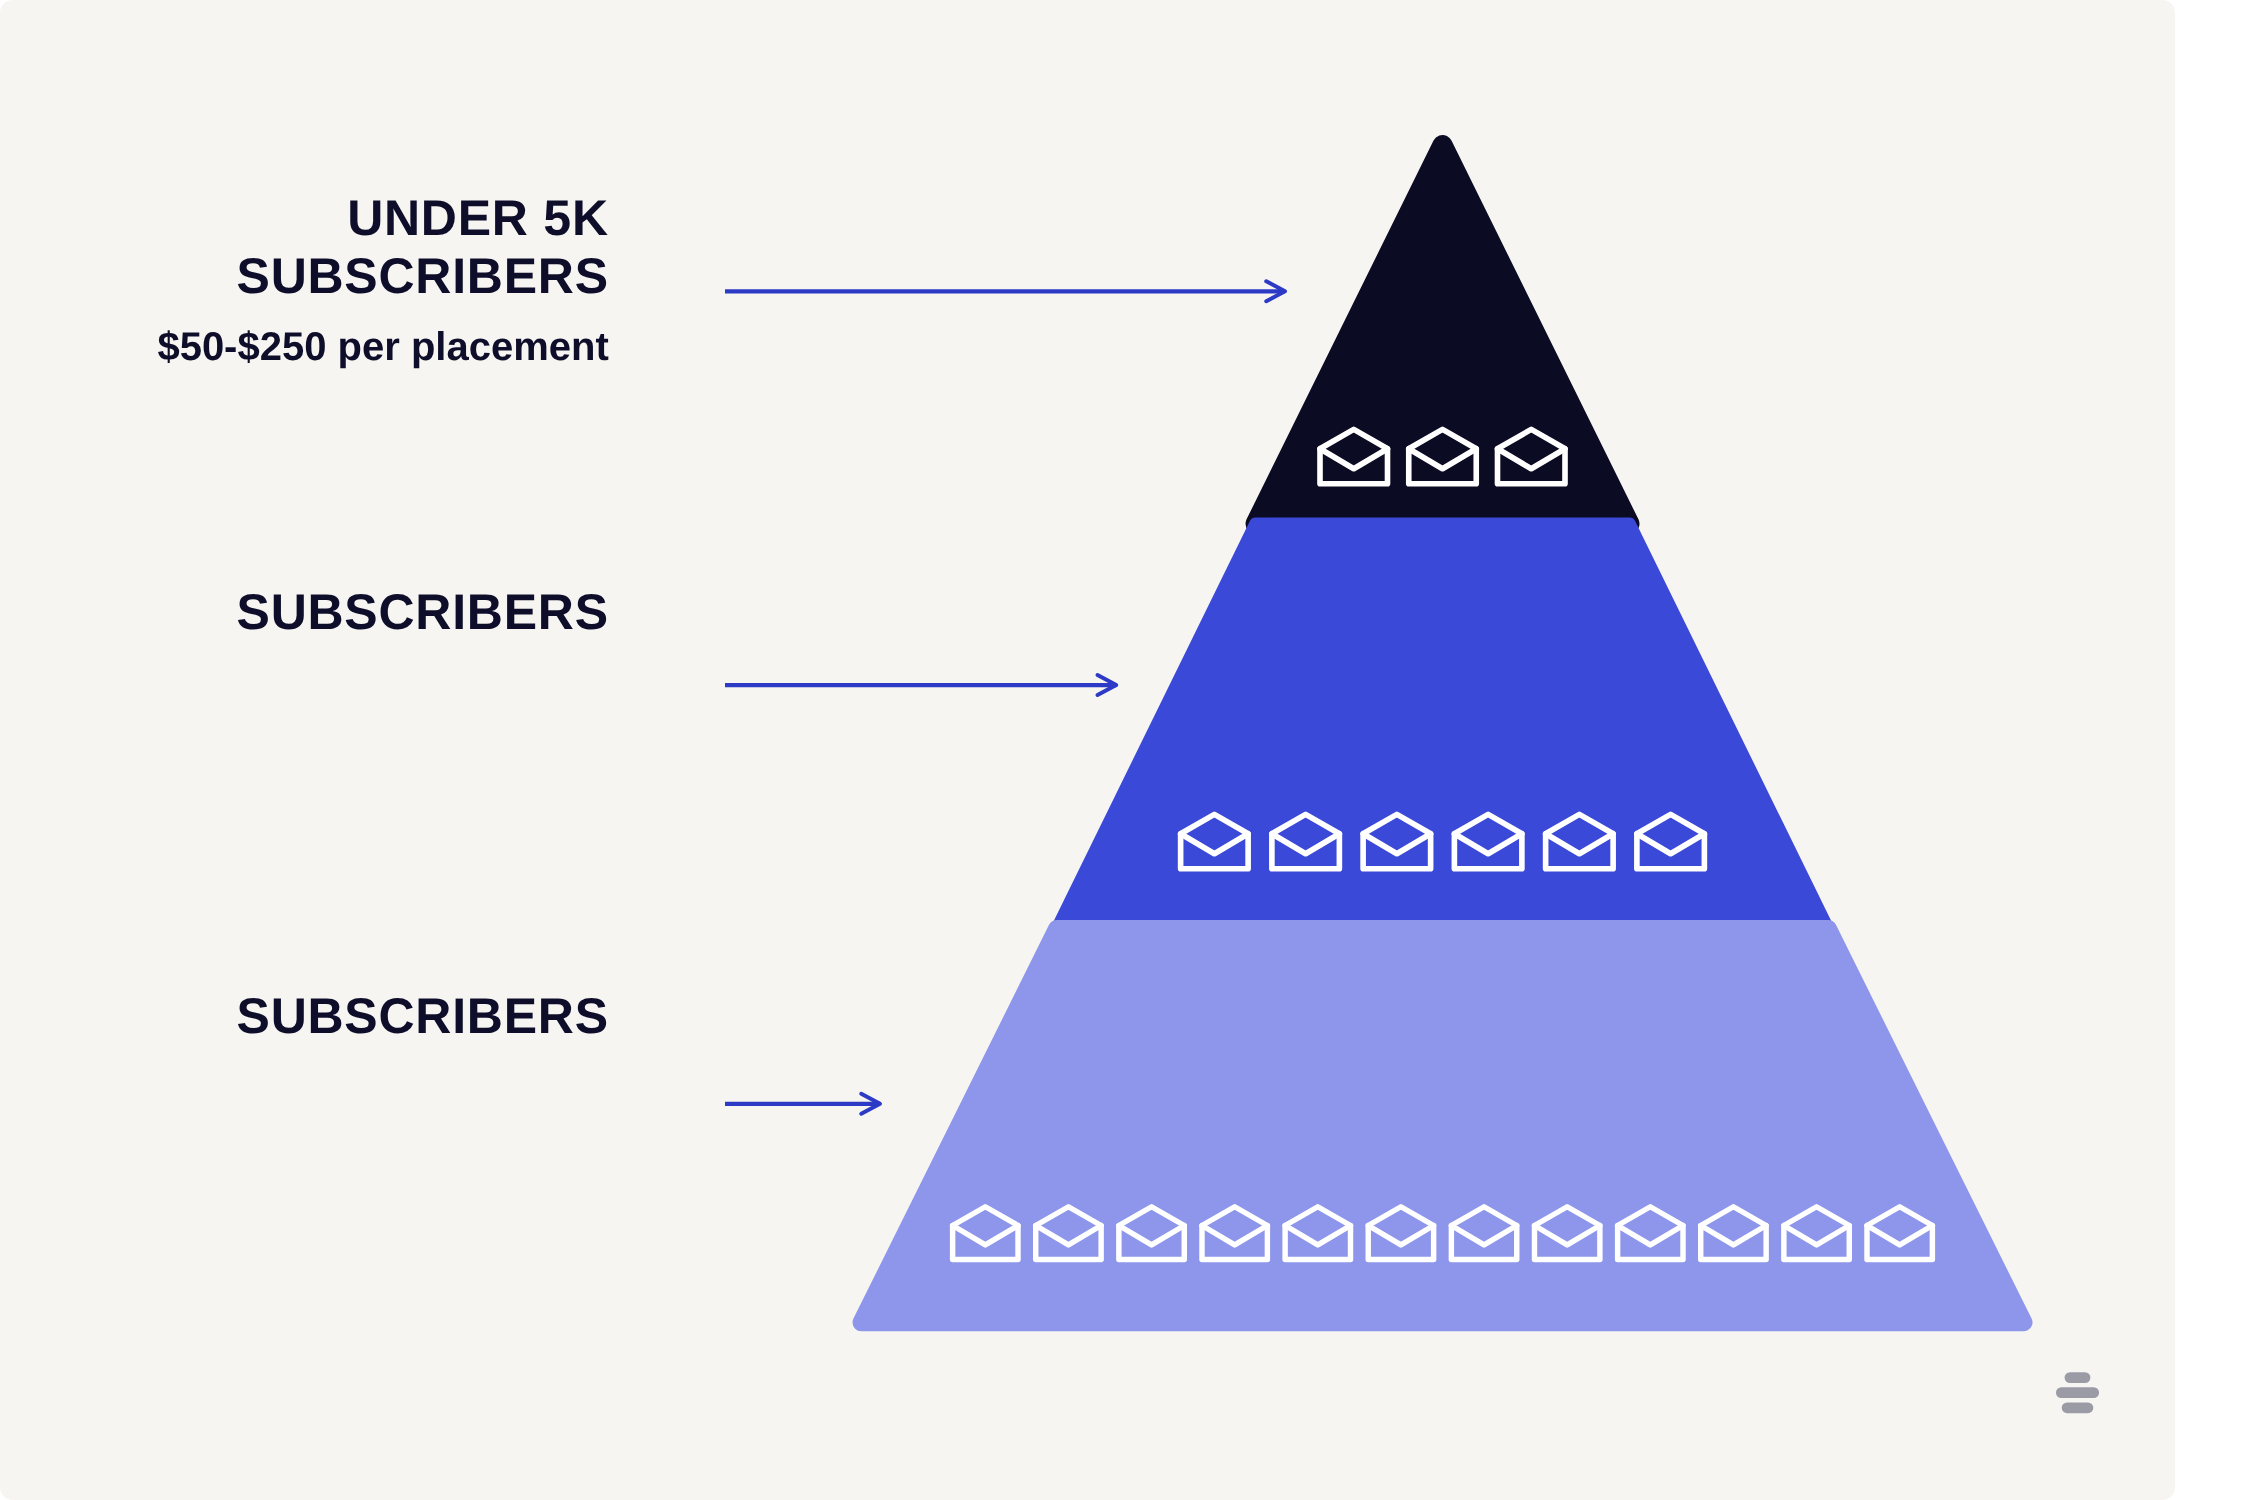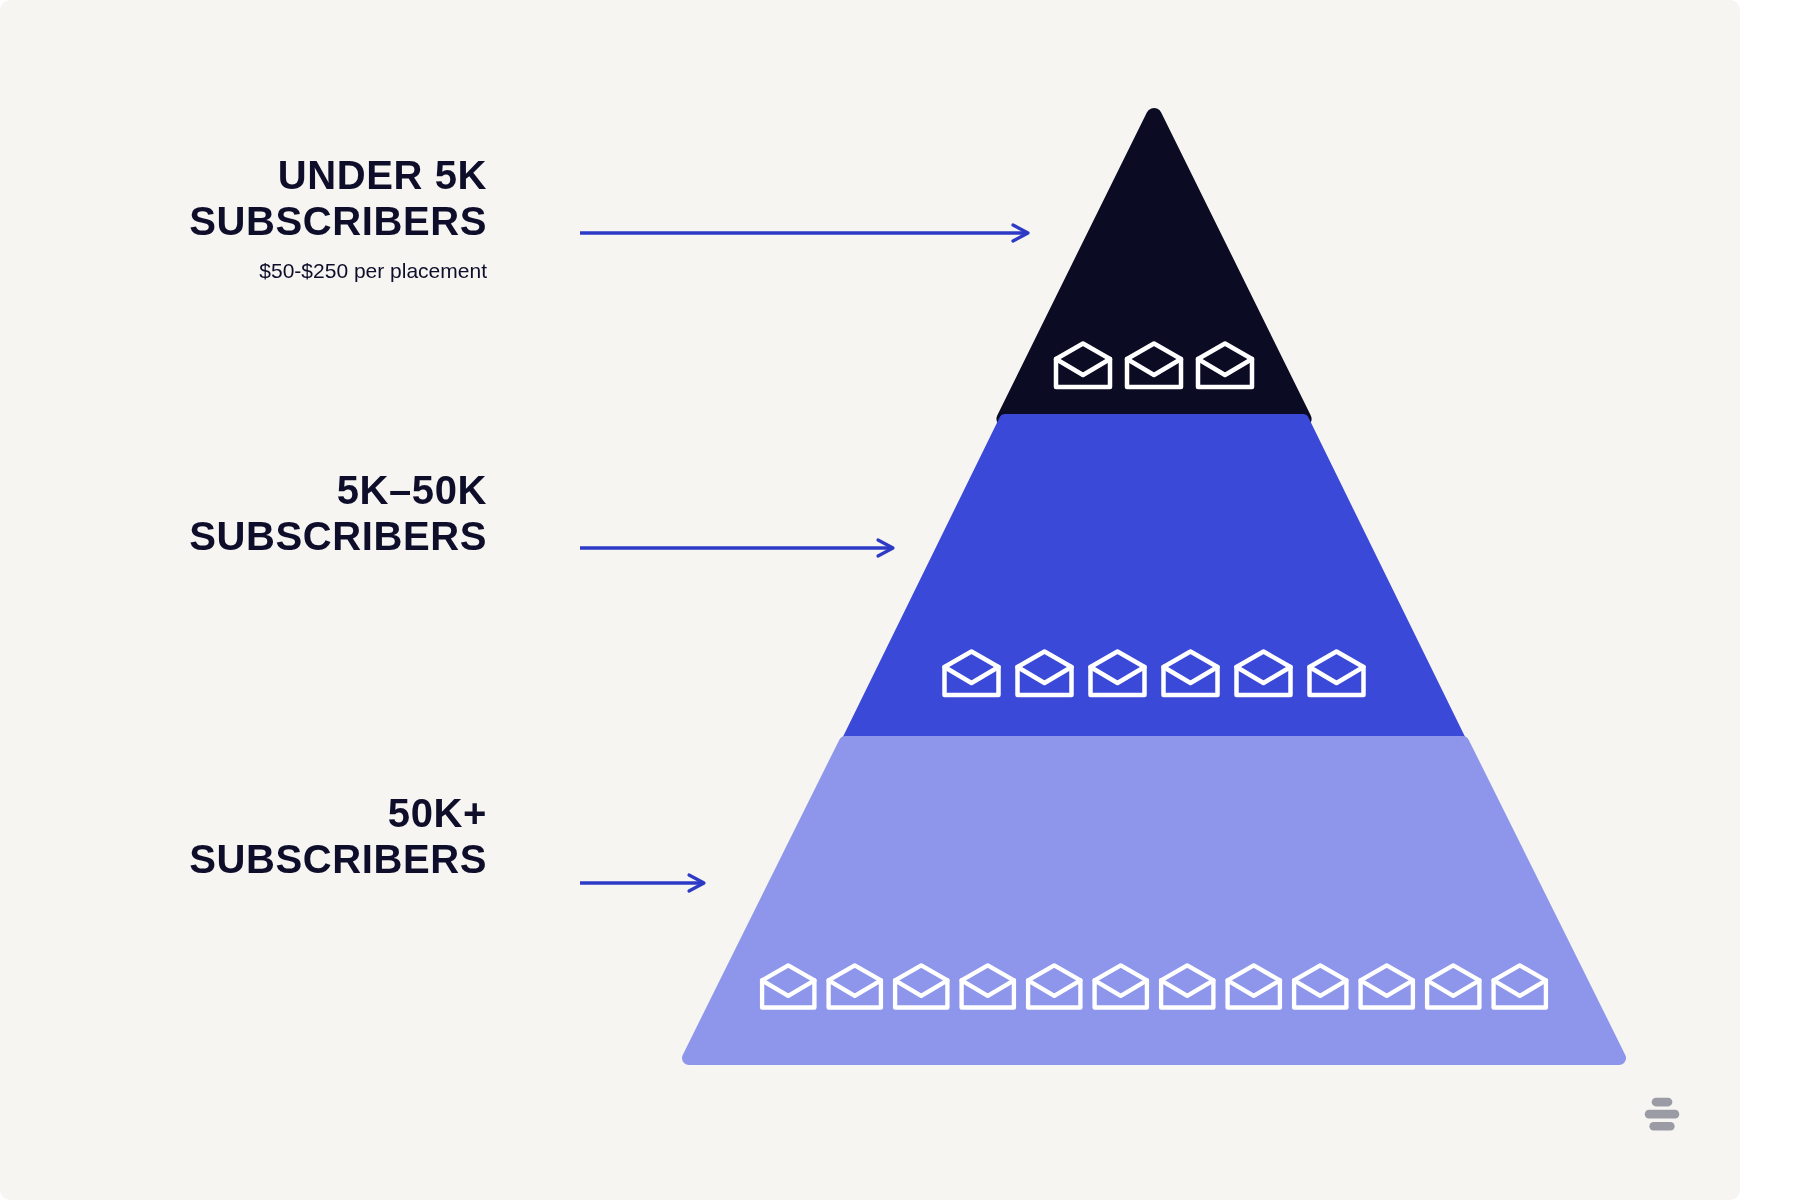--- a/index.html
+++ b/index.html
@@ -31,23 +31,23 @@
   }
   .tier-title {
     font-weight: 700;
     font-size: 40px;
     line-height: 1.16;
     letter-spacing: 0.6px;
     color: var(--text, #0e0e2b);
   }
   .tier-price {
     margin-top: 13px;
-    font-size: 21px;
+    font-size: 32px;
     line-height: 1.2;
-    font-weight: 400;
+    font-weight: 700;
     color: var(--text, #0e0e2b);
   }
   .block-1 { top: 152px; }
   .block-2 { top: 467px; }
   .block-3 { top: 790px; }
 
   .arrow-line {
     stroke: var(--accent, #2c3ac6);
     stroke-width: 3.4;
     fill: none;
@@ -132,28 +132,26 @@
   <div class="label-block block-1">
     <div class="tier-title">
       <div>UNDER 5K</div>
       <div>SUBSCRIBERS</div>
     </div>
     <div class="tier-price">$50-$250 per placement</div>
   </div>
 
   <div class="label-block block-2">
     <div class="tier-title">
-      <div>5K–50K</div>
       <div>SUBSCRIBERS</div>
     </div>
   </div>
 
   <div class="label-block block-3">
     <div class="tier-title">
-      <div>50K+</div>
       <div>SUBSCRIBERS</div>
     </div>
   </div>
 
   <svg class="logo" viewBox="0 0 40 40">
     <rect x="11" y="5" width="18" height="7.5" rx="3.75"></rect>
     <rect x="5" y="15.5" width="30" height="7.5" rx="3.75"></rect>
     <rect x="9" y="26" width="22" height="7.5" rx="3.75"></rect>
   </svg>
 

